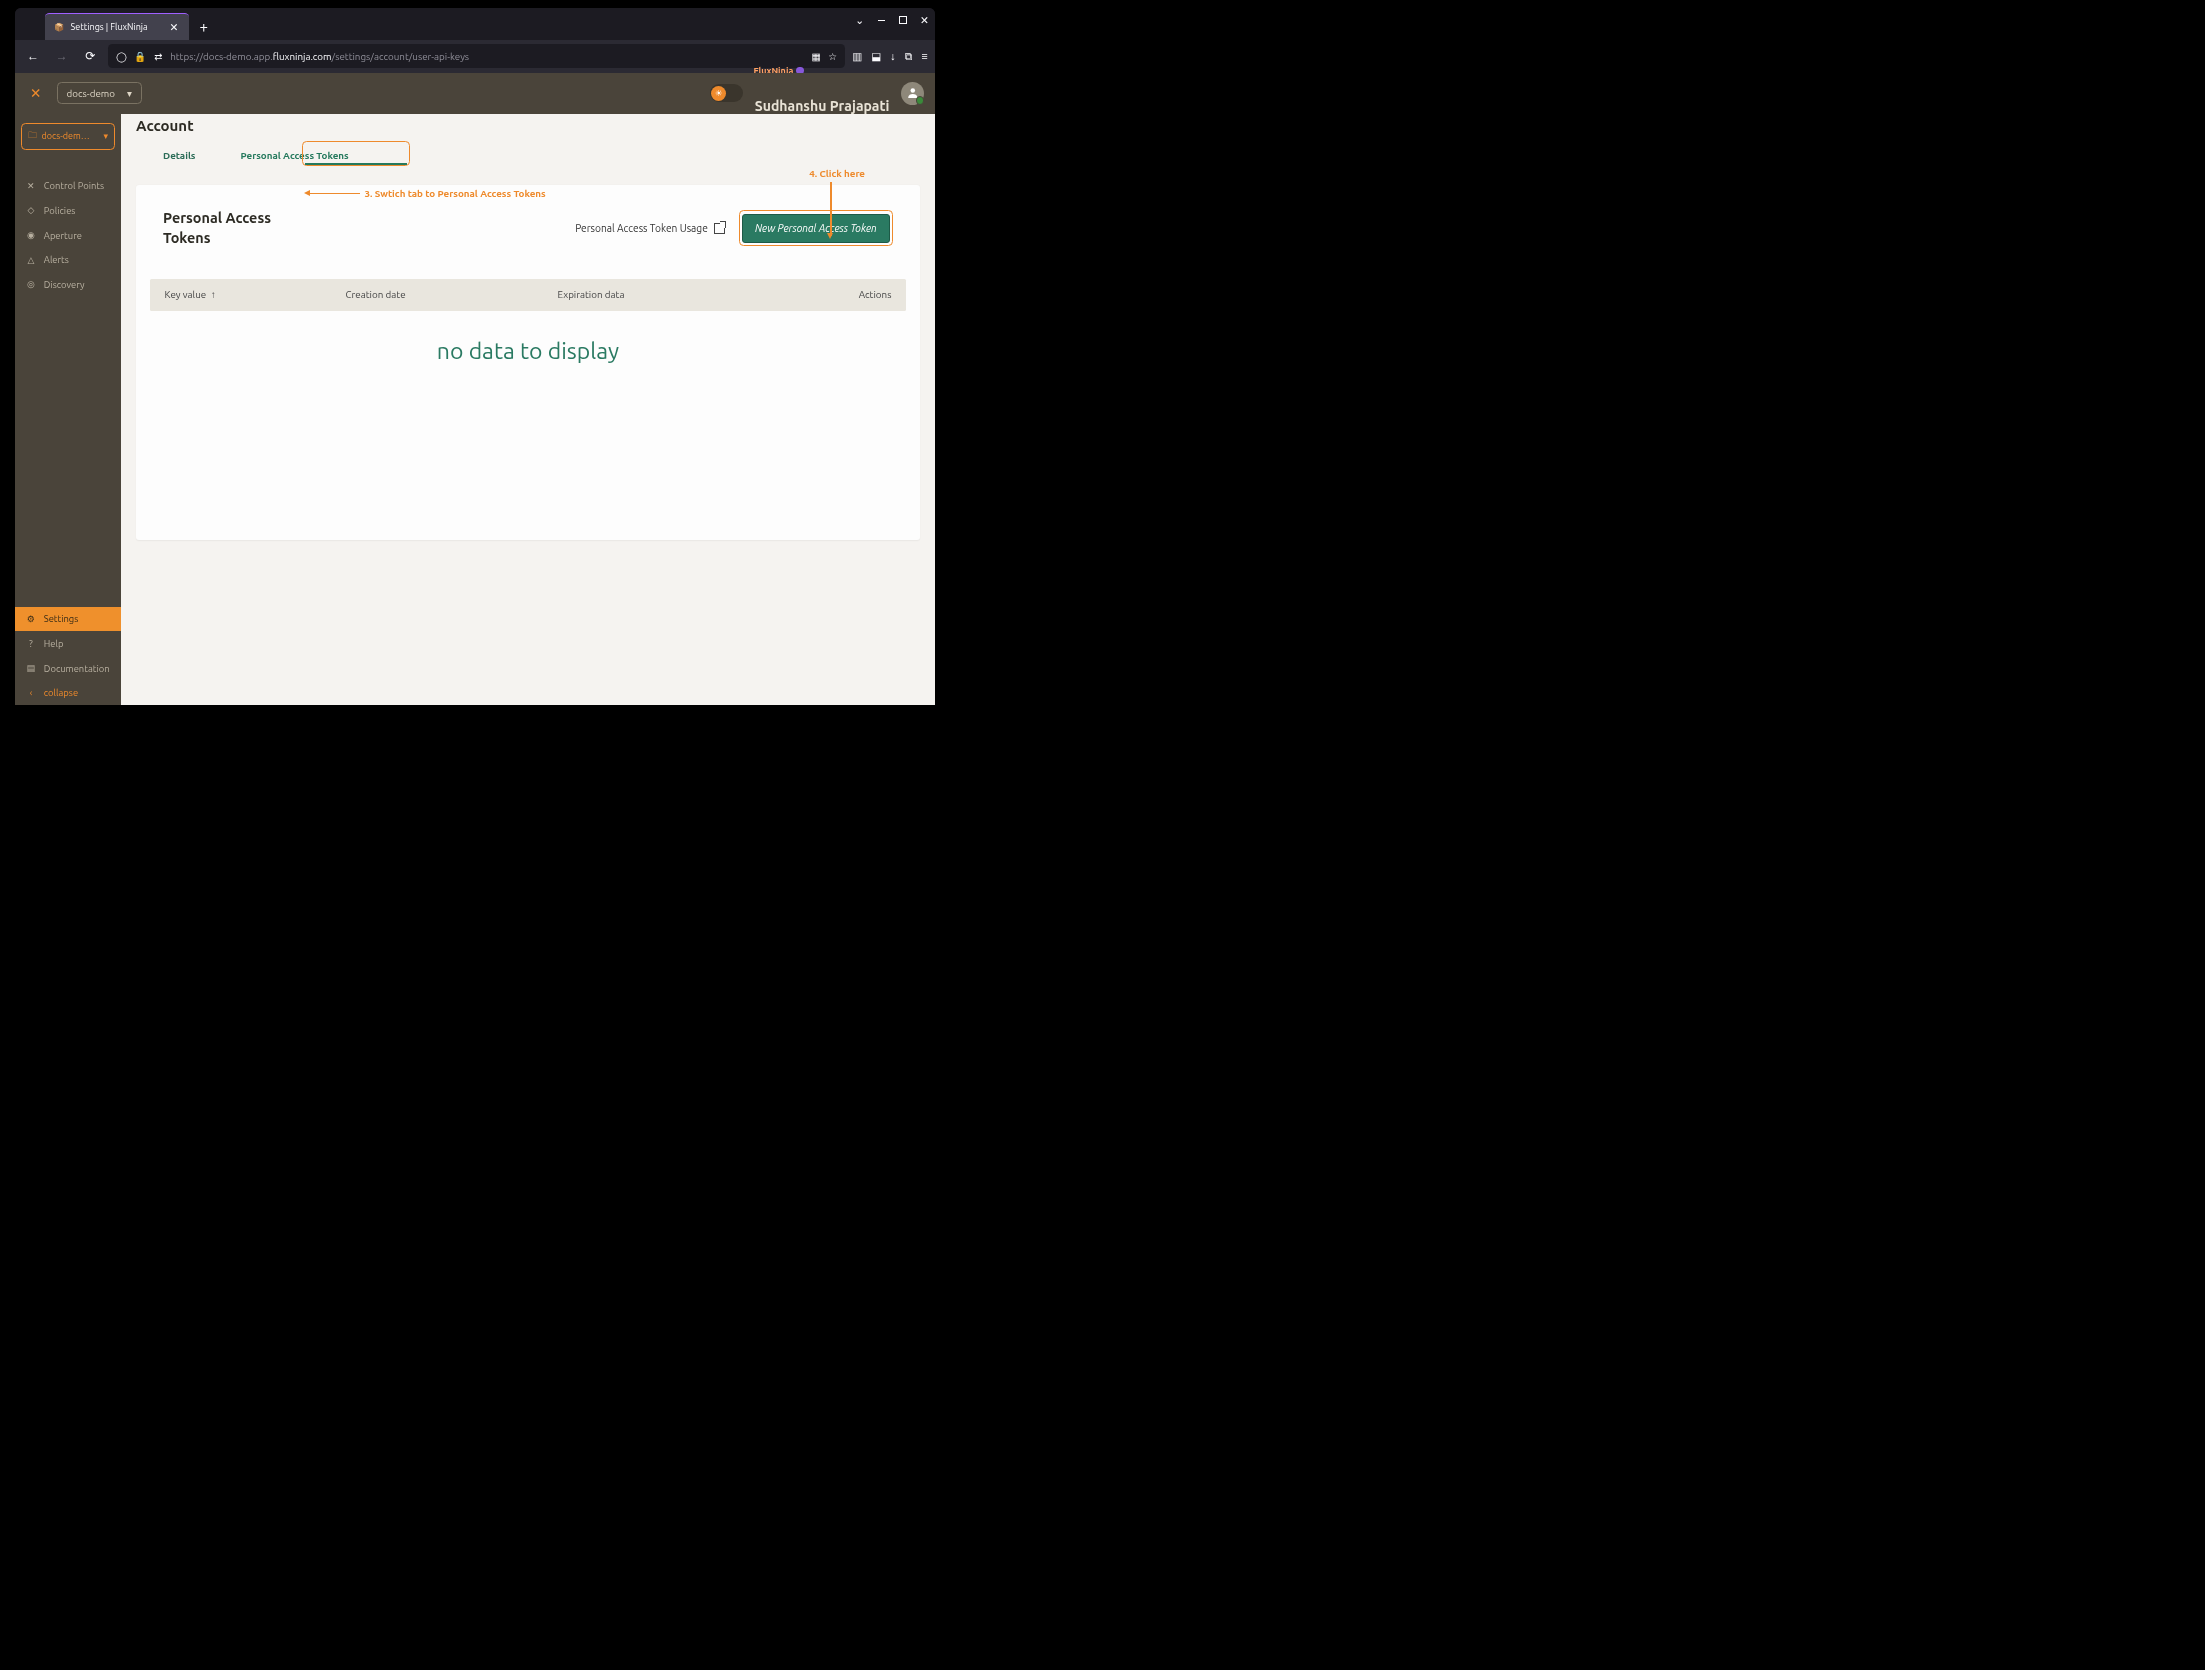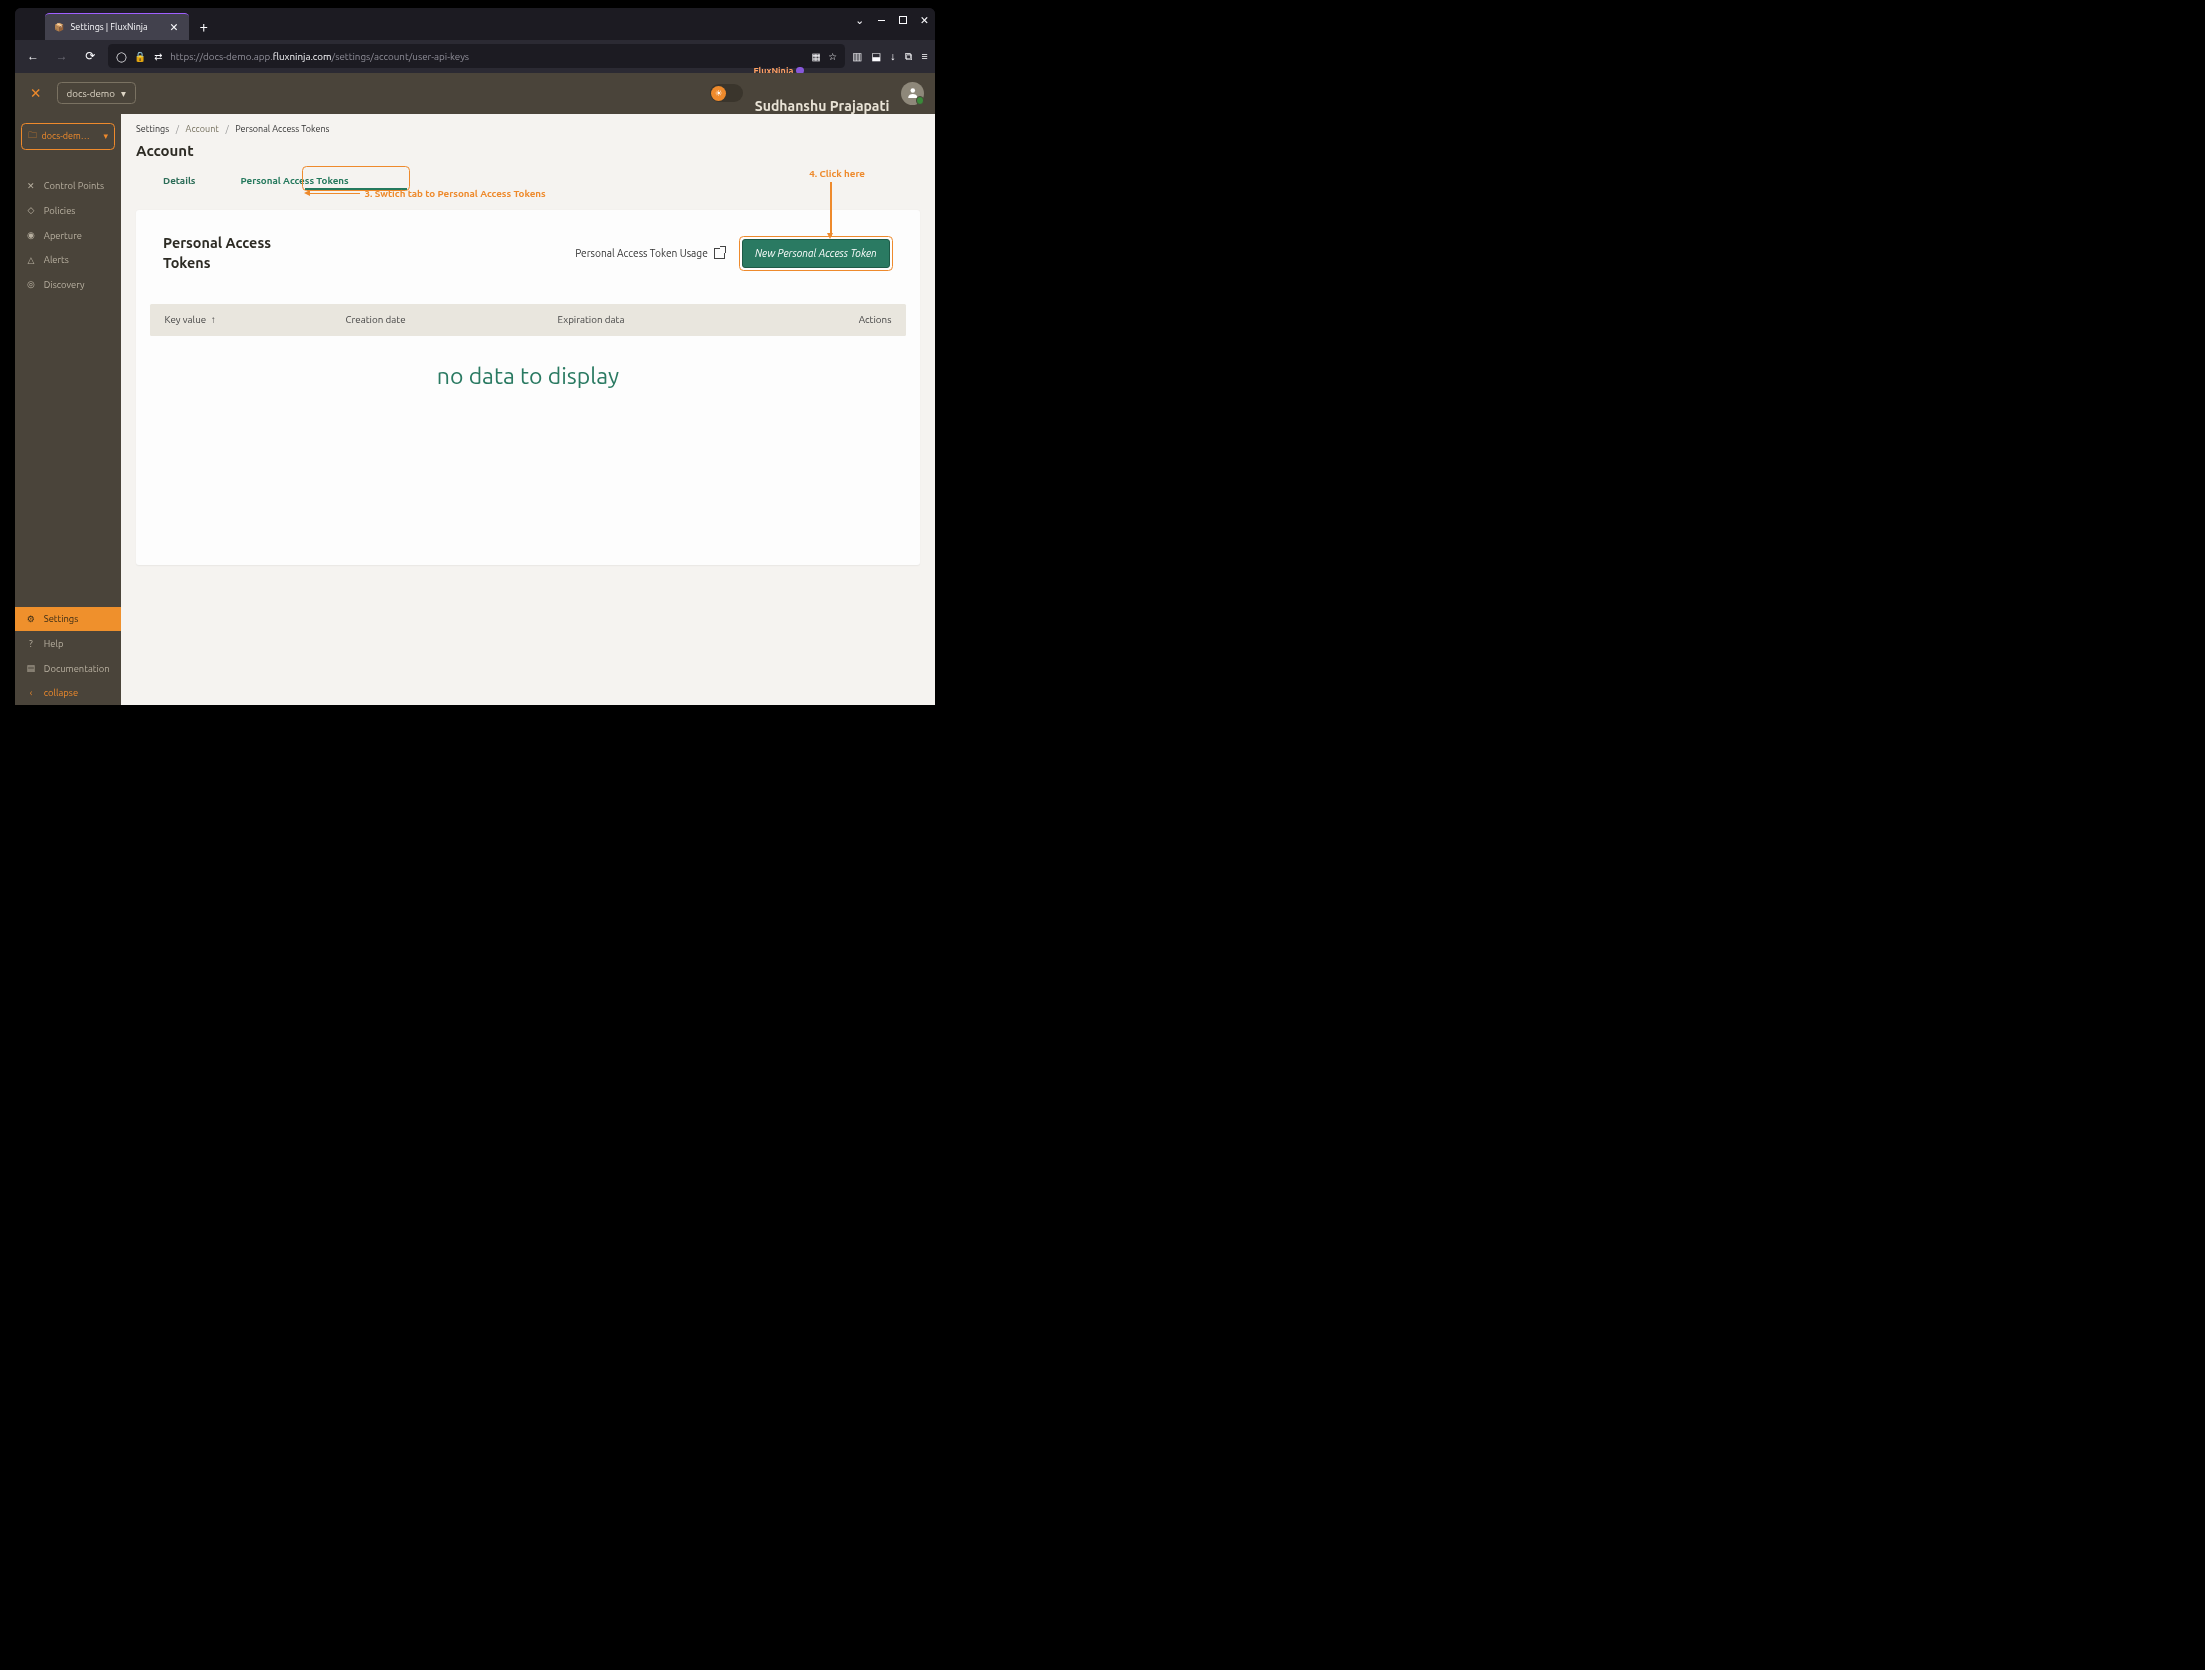--- a/index.html
+++ b/index.html
@@ -33,21 +33,21 @@
 .url-right-brand .dot { width:7.6px; height:7.6px; border-radius:50%; background:#8758db; }
 .toolbar-icons { display: flex; gap: 9px; color: #fbfbfe; align-items:center; }
 .toolbar-icons span { cursor: pointer; font-size: 10.6px; }
 
 
 .app { flex: 1; display: flex; flex-direction: column; background: #4a443a; }
 
 
 .app-top { height: 41px; background: #4a443a; display: flex; align-items: center; padding: 0 10.6px; gap: 10.6px; }
 .close-x { color: #ee8a2c; font-size: 13.6px; cursor: pointer; padding: 4.5px; }
-.org-dd { border: 0.8px solid #7a7262; border-radius: 4.5px; padding: 4.5px 9px; color: #ddd5c5; font-size: 9.8px; display: flex; align-items: center; gap: 6px; cursor: pointer; }
+.org-dd { border: 0.8px solid #7a7262; border-radius: 4.5px; padding: 4.5px 9px; color: #ddd5c5; font-size: 9.8px; display: flex; align-items: center; gap: 12px; cursor: pointer; }
 .app-top-right { margin-left: auto; display: flex; align-items: center; gap: 12px; }
 .theme-toggle { width: 33px; height: 18px; background: #3a352c; border-radius: 9px; position: relative; cursor: pointer; }
 .theme-knob { position: absolute; left: 1.5px; top: 1.5px; width: 15px; height: 15px; border-radius: 50%; background: #ee8a2c; display: flex; align-items: center; justify-content: center; color: #fff; font-size: 8.3px; }
 .user-block { text-align: right; color: #e9e3d6; font-size: 9px; line-height: 1.2; }
 .user-name { font-weight: 600; font-size: 14px; margin-top: 36px; }
 .user-role { color: #b0a893; font-size: 8.3px; }
 .avatar { width: 23px; height: 23px; border-radius: 50%; background: #8e887a; display: flex; align-items: center; justify-content: center; color: #fff; position: relative; }
 .avatar::after { content:''; position:absolute; right:0; bottom:0; width:6.8px; height:6.8px; border-radius:50%; background:#3a8a3a; border:1.5px solid #4a443a; }
 
 
@@ -225,27 +225,20 @@
               <span>Documentation</span>
             </div>
           <div class="nav-item nav-collapse">
               <span class="ico">‹</span>
               <span>collapse</span>
             </div>
         </div>
       </div>
 
       <div class="content">
-        <div class="crumbs">
-          <span>Settings</span>
-          <span class="sep">/</span>
-          <a href="#">Account</a>
-          <span class="sep">/</span>
-          <span>Personal Access Tokens</span>
-        </div>
         <div class="page-title">Account</div>
 
         <div class="tabs">
           <span class="tab-link">Details</span>
           <span class="tab-link active">Personal Access Tokens</span>
           <div class="tab-highlight"></div>
           <div class="tab-active-bar"></div>
         </div>
 
         <div class="card">

